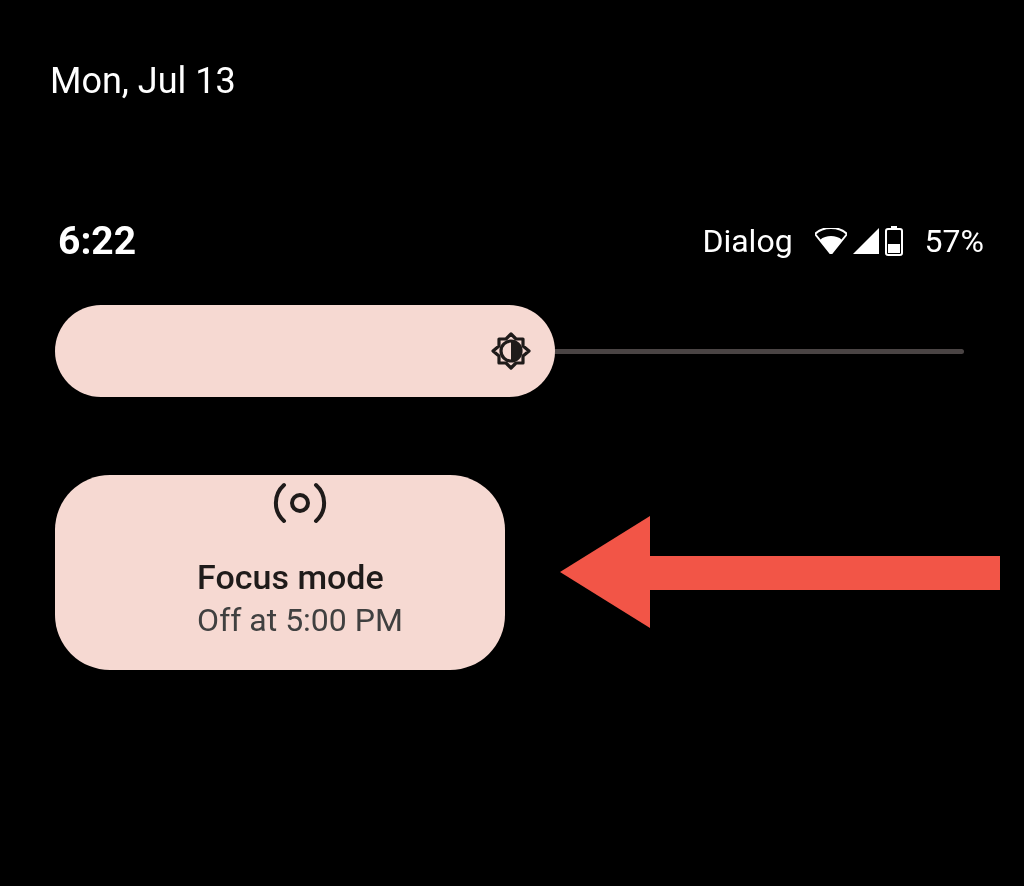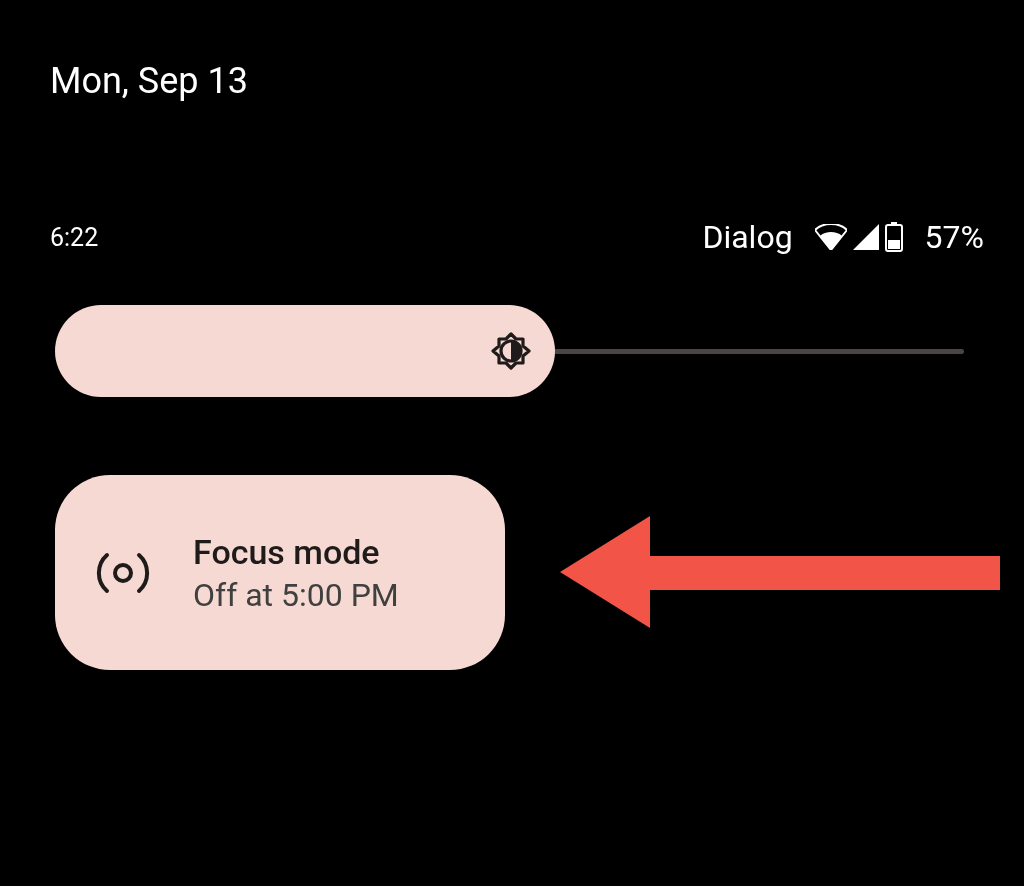--- a/index.html
+++ b/index.html
@@ -26,22 +26,23 @@
       top: 218px;
       left: 50px;
       right: 40px;
       display: flex;
       justify-content: space-between;
       align-items: center;
       color: #ffffff;
     }
 
     .status-time {
-      font-size: 25px;
-      font-weight: 400;
+      font-size: 39px;
+      font-weight: 700;
+      margin-left: 8px;
     }
 
     .status-right {
       display: flex;
       align-items: center;
       gap: 22px;
       font-size: 32px;
       font-weight: 400;
     }
 
@@ -76,21 +77,22 @@
       position: absolute;
       top: 475px;
       left: 55px;
       width: 450px;
       height: 195px;
       background: #f6d9d2;
       border-radius: 55px;
       display: flex;
       align-items: center;
       padding-left: 40px;
-      gap: 42px;
+      gap: 26px;
+      flex-direction: column;
     }
 
     .tile-icon {
       color: #1f1b1a;
       flex: 0 0 auto;
       display: flex;
       align-items: center;
       justify-content: center;
     }
 
@@ -103,21 +105,21 @@
       top: 516px;
       left: 560px;
       width: 440px;
       height: 112px;
       pointer-events: none;
     }
   </style>
 </head>
 <body>
 
-<div class="date-header">Mon, Sep 13</div>
+<div class="date-header">Mon, Jul 13</div>
 
 <div class="status-bar">
   <span class="status-time">6:22</span>
   <span class="status-right">
     <span>Dialog</span>
     <span class="status-icons">
 
       <svg class="icon-svg" width="32" height="26" viewBox="0 0 32 26">
         <path d="M16 26 L0 6 C4 2 10 0 16 0 C22 0 28 2 32 6 Z" fill="none" stroke="#ffffff" stroke-width="2"></path>
         <path d="M16 26 L5 12 C8 9 12 8 16 8 C20 8 24 9 27 12 Z" fill="#ffffff"></path>

